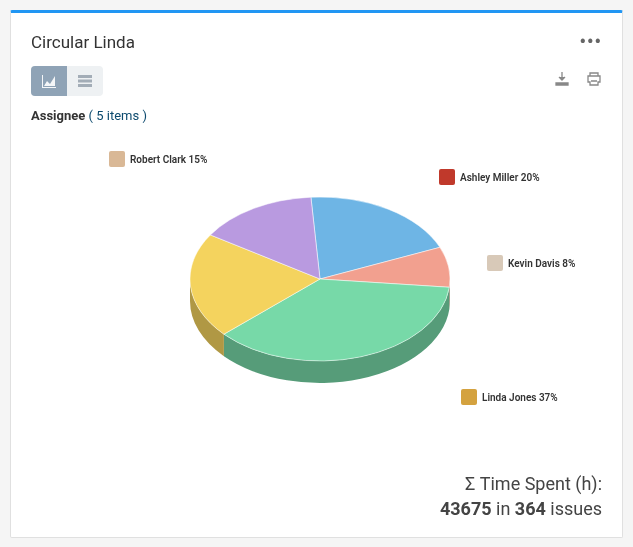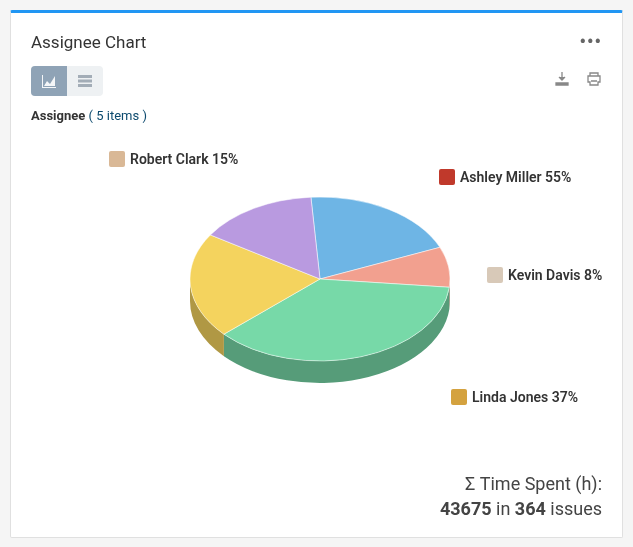--- a/index.html
+++ b/index.html
@@ -84,21 +84,21 @@
     .pie-wrap {
       position: absolute;
       left: 154px;
       top: 48px;
     }
     .label {
       position: absolute;
       display: flex;
       align-items: center;
       gap: 5px;
-      font-size: 14px;
+      font-size: 10px;
       color: #333;
       white-space: nowrap;
     }
     .label .name { font-weight: 600; }
     .avatar {
       width: 16px;
       height: 16px;
       border-radius: 2px;
       display: inline-block;
       flex-shrink: 0;
@@ -111,21 +111,21 @@
       margin-top: 10px;
     }
     .footer .bold { font-weight: 700; }
   </style>
 </head>
 <body>
 
 <div class="card">
 
   <div class="card-header">
-    <div class="card-title">Assignee Chart</div>
+    <div class="card-title">Circular Linda</div>
     <div class="more-icon">•••</div>
   </div>
 
   <div class="toolbar-row">
     <div class="view-toggle">
       <div class="view-btn active">
         <svg width="16" height="14" viewBox="0 0 16 14">
             <path fill="currentColor" d="M1 13h14v1H1zM1 1h1v12H1zM3 12l3-5 3 3 5-8v10z" opacity="0.9"></path>
           </svg>
       </div>
@@ -165,27 +165,27 @@
           <path d="M 135 100 L 125.90742984612073 18.200817979231076 A 130 82 0 0 1 254.90929862433154 68.32457980233973 Z" fill="#6eb5e5" stroke="#fff" stroke-width="0.5"></path>
           <path d="M 135 100 L 254.90929862433154 68.32457980233973 A 130 82 0 0 1 264.33649105401855 108.27419413924187 Z" fill="#f2a08f" stroke="#fff" stroke-width="0.5"></path>
           <path d="M 135 100 L 264.33649105401855 108.27419413924187 A 130 82 0 0 1 38.8900170747271 155.216167894473 Z" fill="#77d9a8" stroke="#fff" stroke-width="0.5"></path>
           <path d="M 135 100 L 38.8900170747271 155.216167894473 A 130 82 0 0 1 25.388317584302484 55.91252876888192 Z" fill="#f4d35e" stroke="#fff" stroke-width="0.5"></path>
           <path d="M 135 100 L 25.388317584302484 55.91252876888192 A 130 82 0 0 1 125.90742984612079 18.200817979231076 Z" fill="#b99ae0" stroke="#fff" stroke-width="0.5"></path>
         </svg>
     </div>
 
     <div class="label" style="left:408px; top:38px;">
       <span class="avatar" style="background: rgb(192, 57, 43);"></span>
-      <span class="name">Ashley Miller 55%</span>
-    </div>
-    <div class="label" style="left:456px; top:136px;">
+      <span class="name">Ashley Miller 20%</span>
+    </div>
+    <div class="label" style="left:456px; top:124px;">
       <span class="avatar" style="background: rgb(216, 201, 184);"></span>
       <span class="name">Kevin Davis 8%</span>
     </div>
-    <div class="label" style="left:420px; top:258px;">
+    <div class="label" style="left:430px; top:258px;">
       <span class="avatar" style="background: rgb(212, 162, 63);"></span>
       <span class="name">Linda Jones 37%</span>
     </div>
     <div class="label" style="left:78px; top:20px;">
       <span class="avatar" style="background: rgb(217, 184, 150);"></span>
       <span class="name">Robert Clark 15%</span>
     </div>
 
   </div>
 

